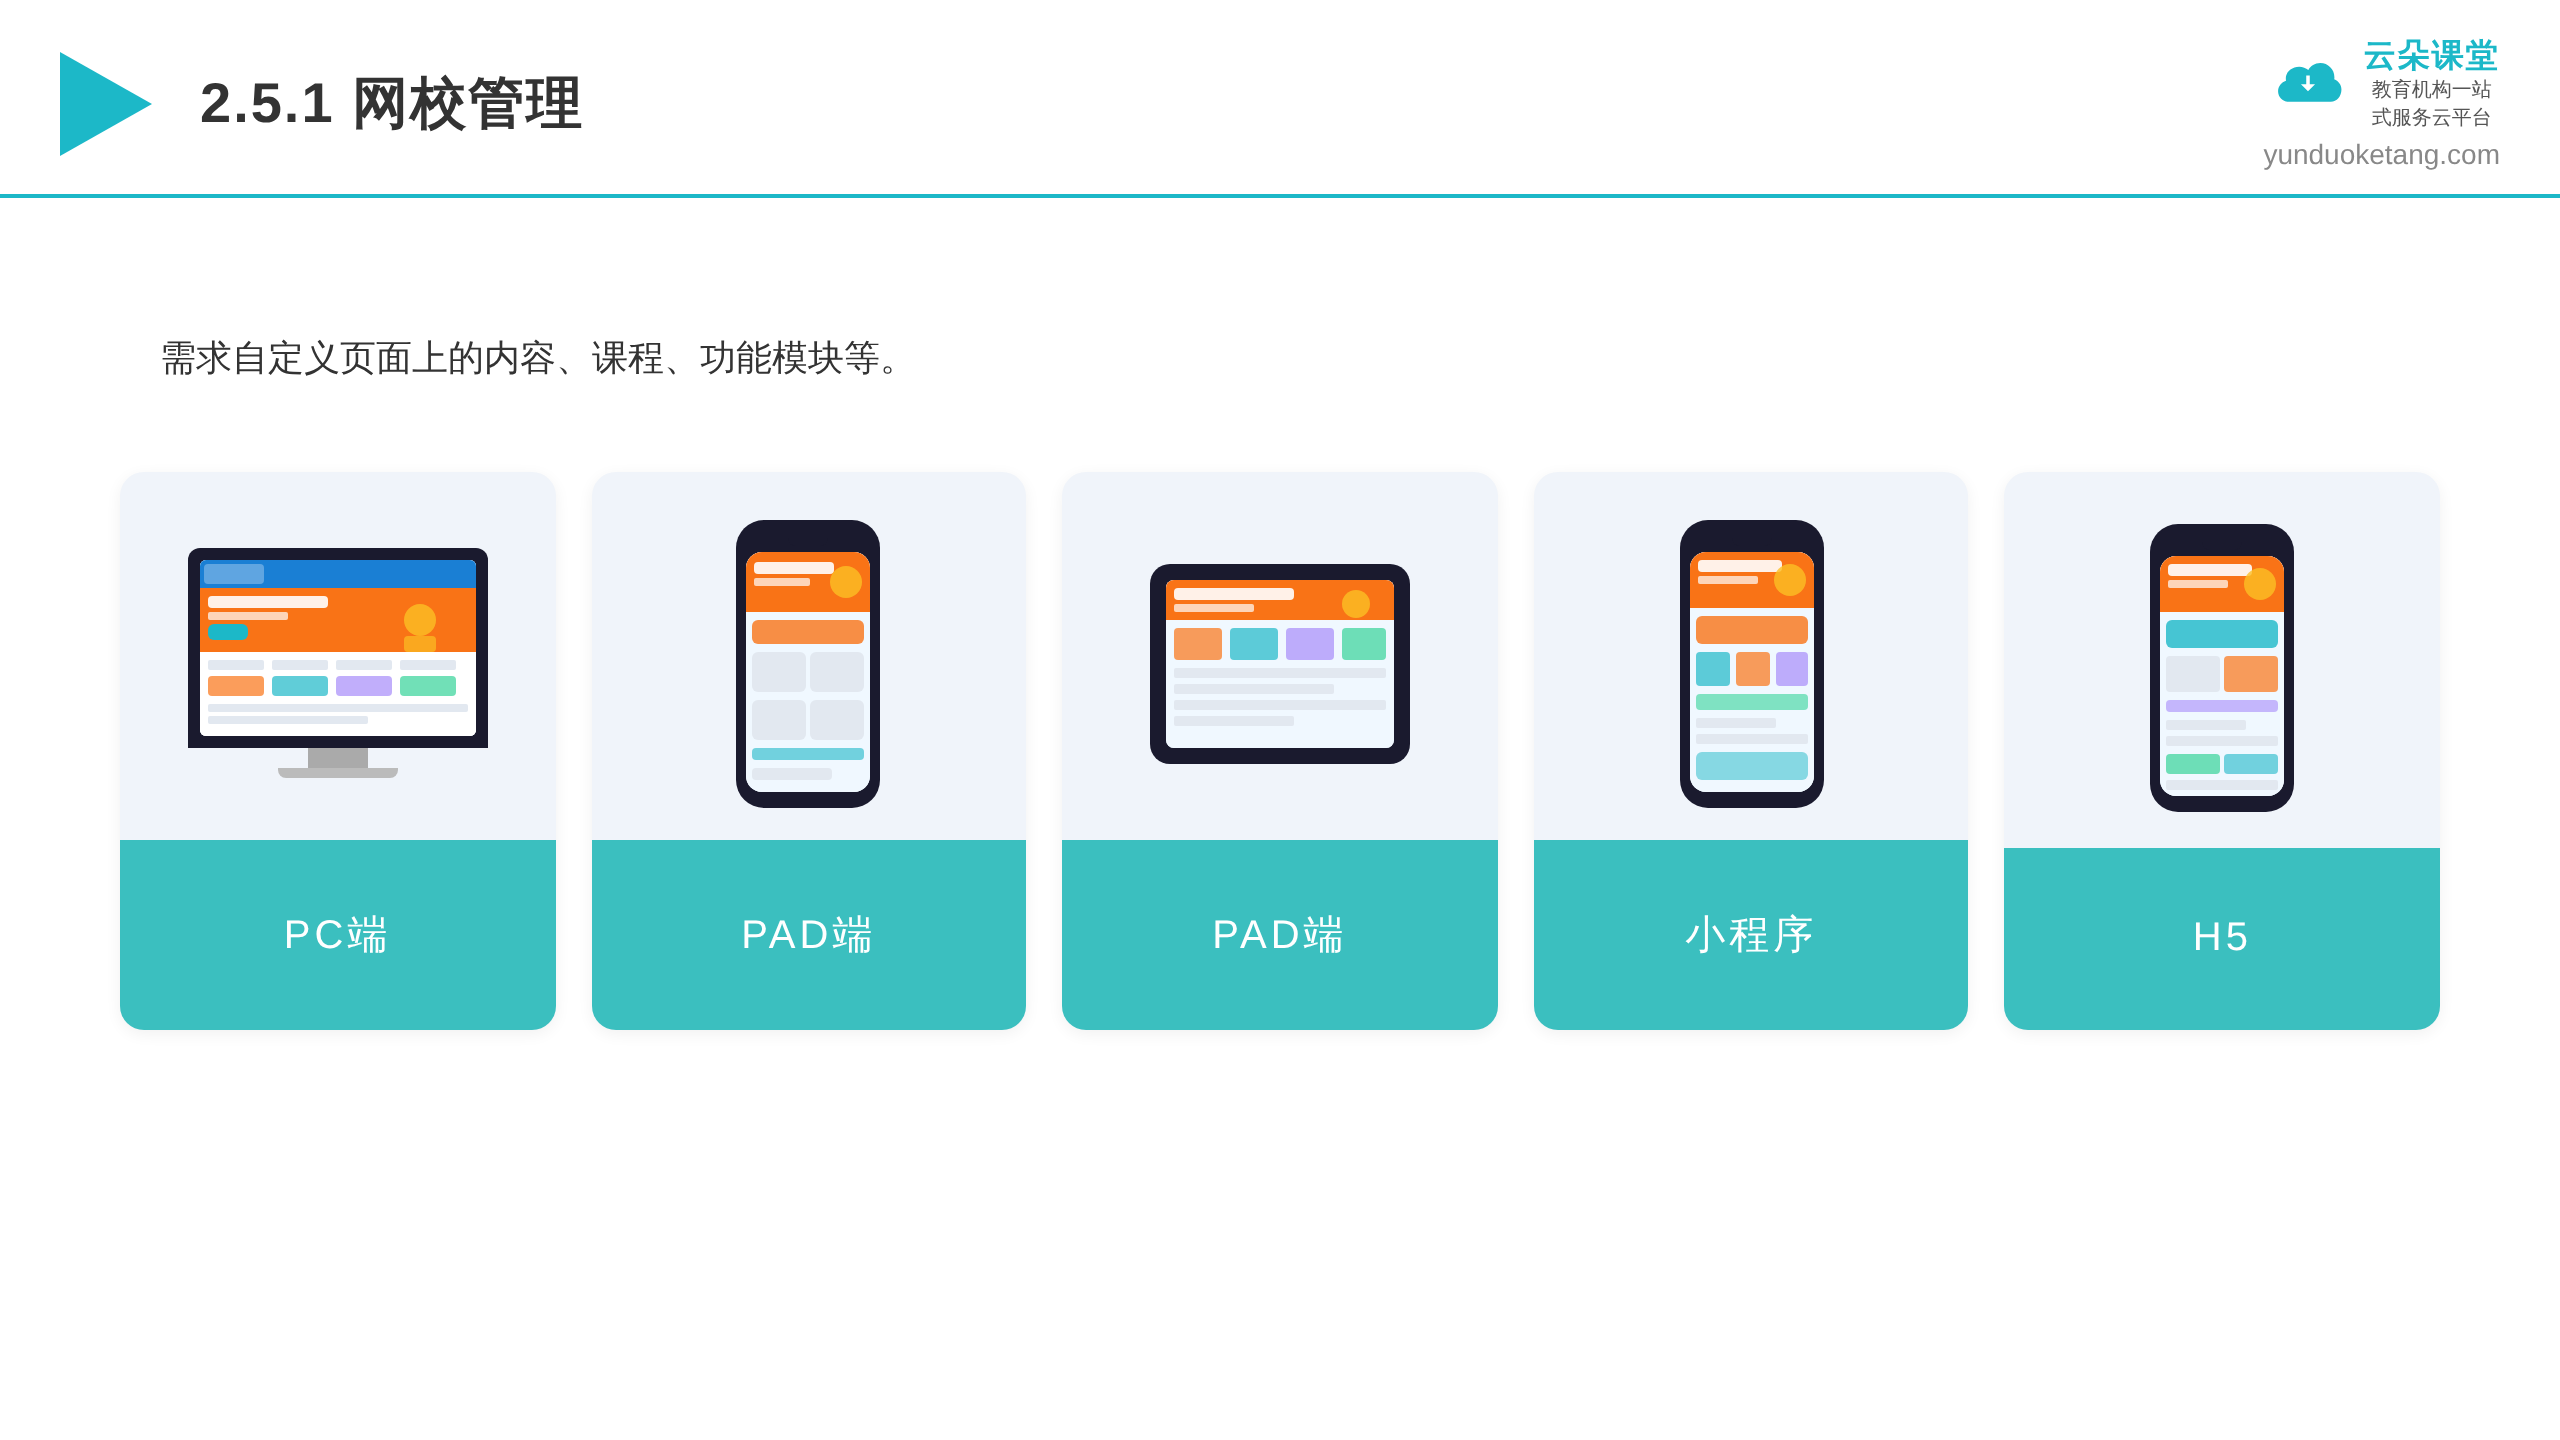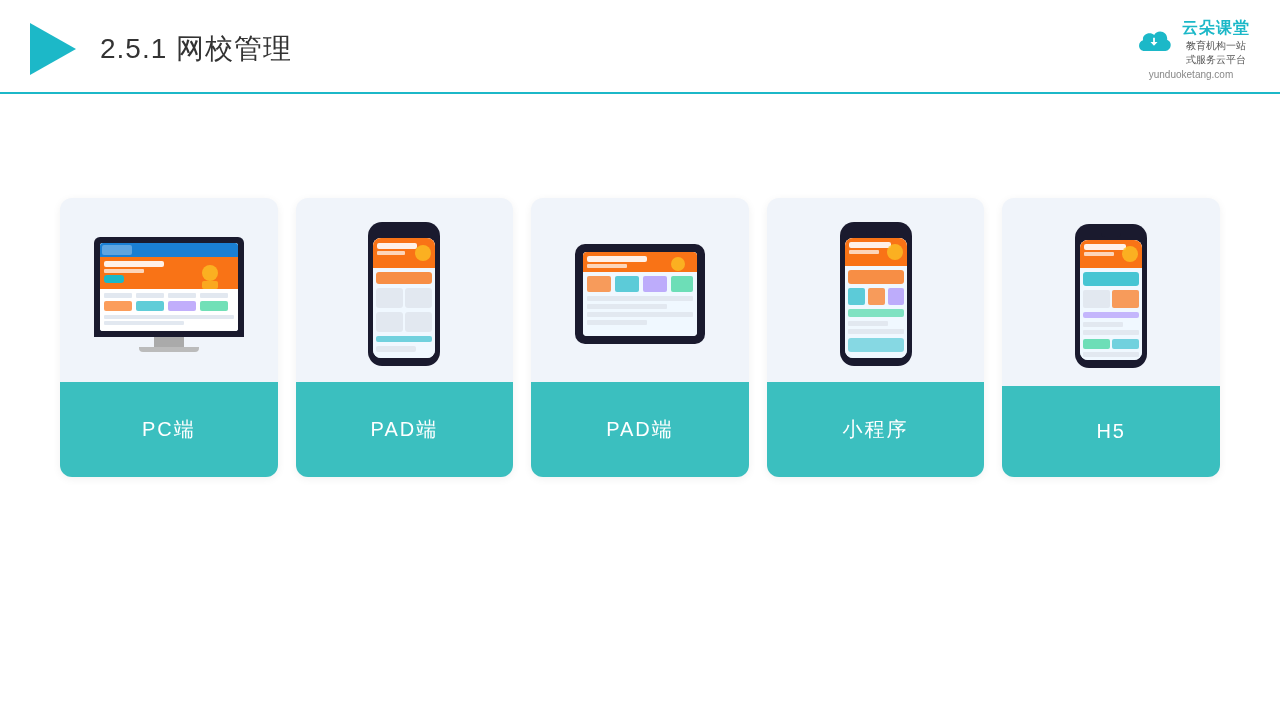--- a/index.html
+++ b/index.html
@@ -33,21 +33,21 @@
       border-left: 46px solid #1cb8c8;
       margin-right: 8px;
     }
     .header-title {
       font-size: 28px;
       font-weight: bold;
       color: #222;
       letter-spacing: 1px;
     }
     .header-title span {
-      font-weight: normal;
+      font-weight: bold;
       color: #333;
     }
 
     .header-right {
       display: flex;
       flex-direction: column;
       align-items: center;
       gap: 2px;
     }
     .cloud-logo {
@@ -65,21 +65,21 @@
       color: #1cb8c8;
       letter-spacing: 1px;
     }
     .cloud-text-sub {
       font-size: 10px;
       color: #555;
       text-align: center;
       line-height: 1.4;
     }
     .cloud-url {
-      font-size: 10px;
+      font-size: 14px;
       color: #888;
     }
 
     
     .description {
       padding: 32px 80px 10px 80px;
       font-size: 18px;
       color: #333;
       line-height: 1.8;
     }
@@ -248,20 +248,21 @@
         </div>
       </div>
     </div>
     <div class="cloud-url">yunduoketang.com</div>
   </div>
 </header>
 
 <section class="description">
   <p>
     <br>
+    <span>需求自定义页面上的内容、课程、功能模块等。</span>
   </p>
 </section>
 
 <section class="cards-section">
 
   <div class="device-card">
     <div class="device-card-image">
       <div class="pc-mockup">
         <div class="pc-screen-outer">
           <div class="pc-screen-inner">

